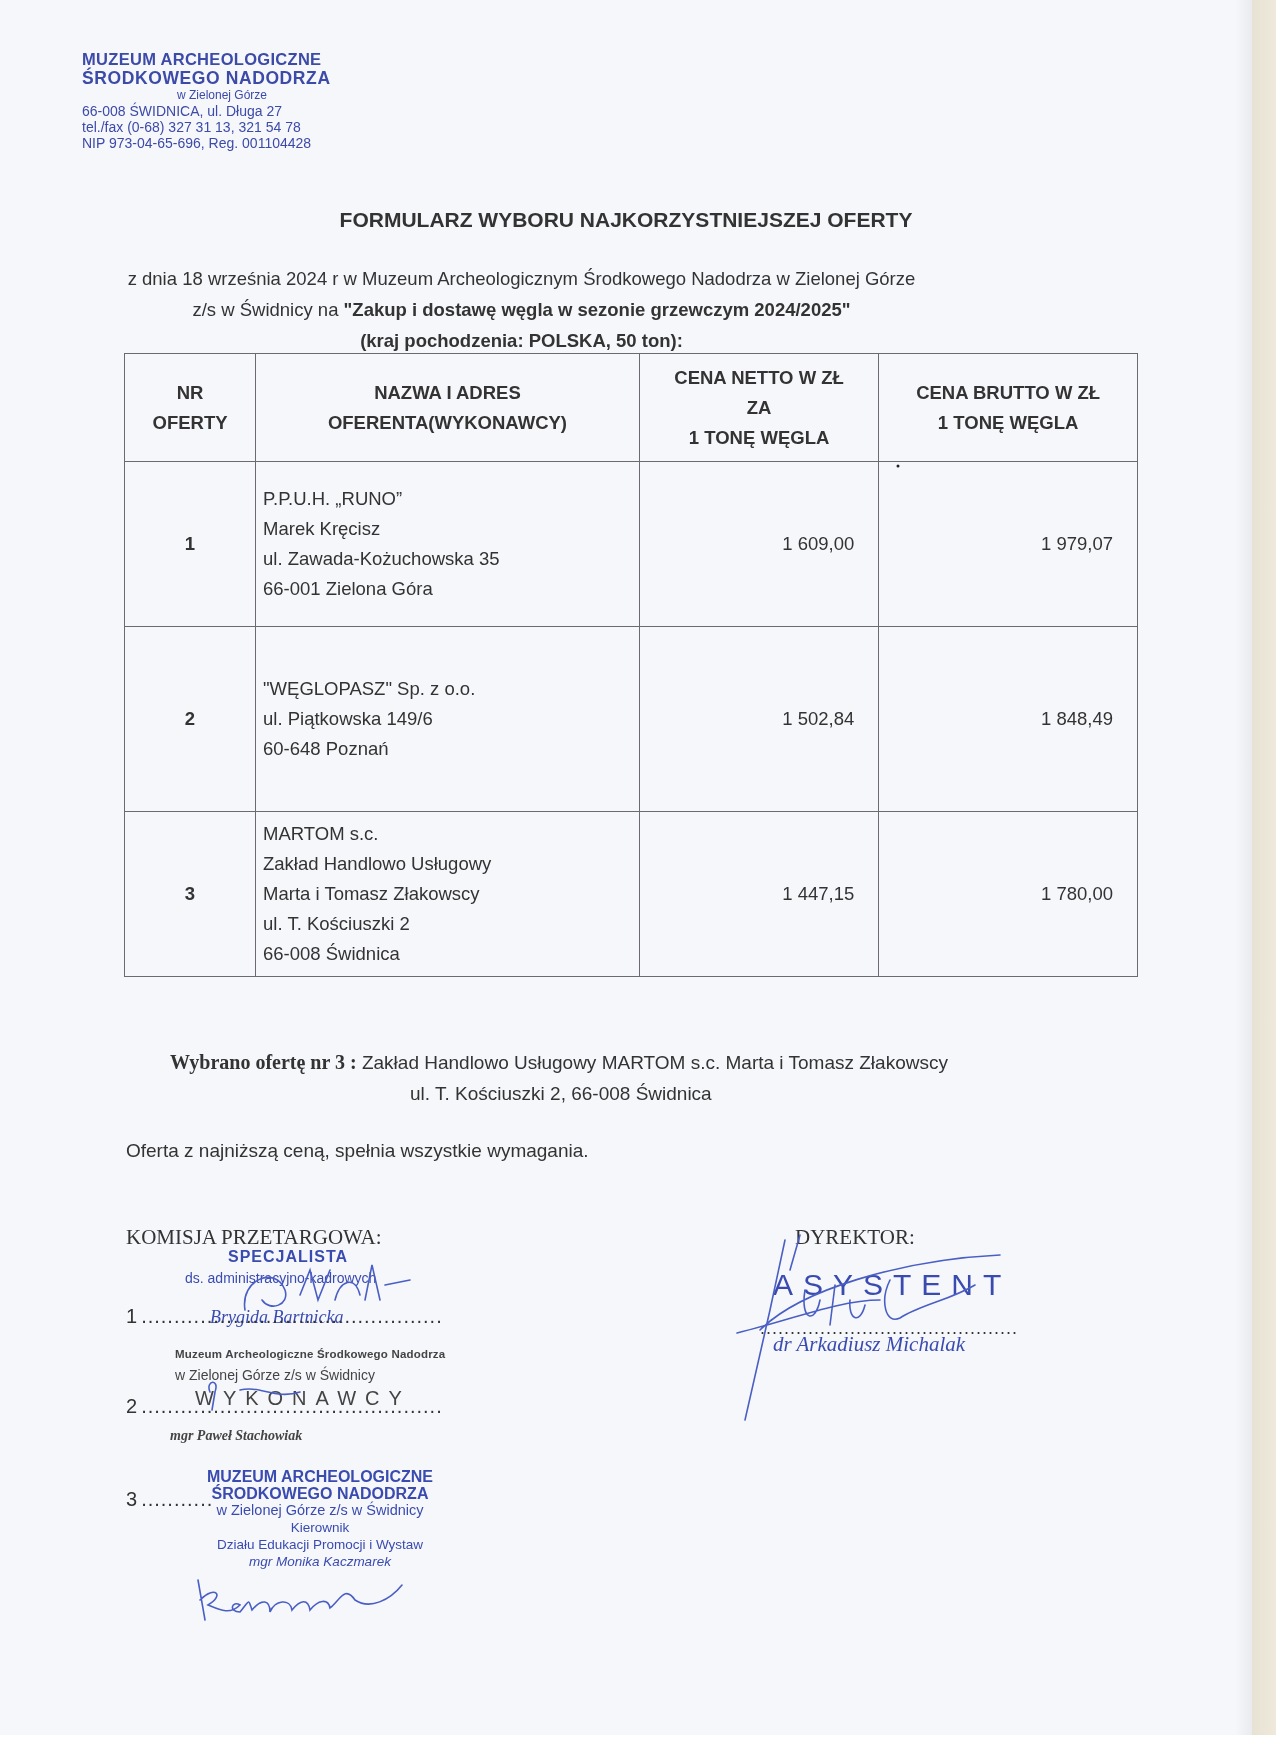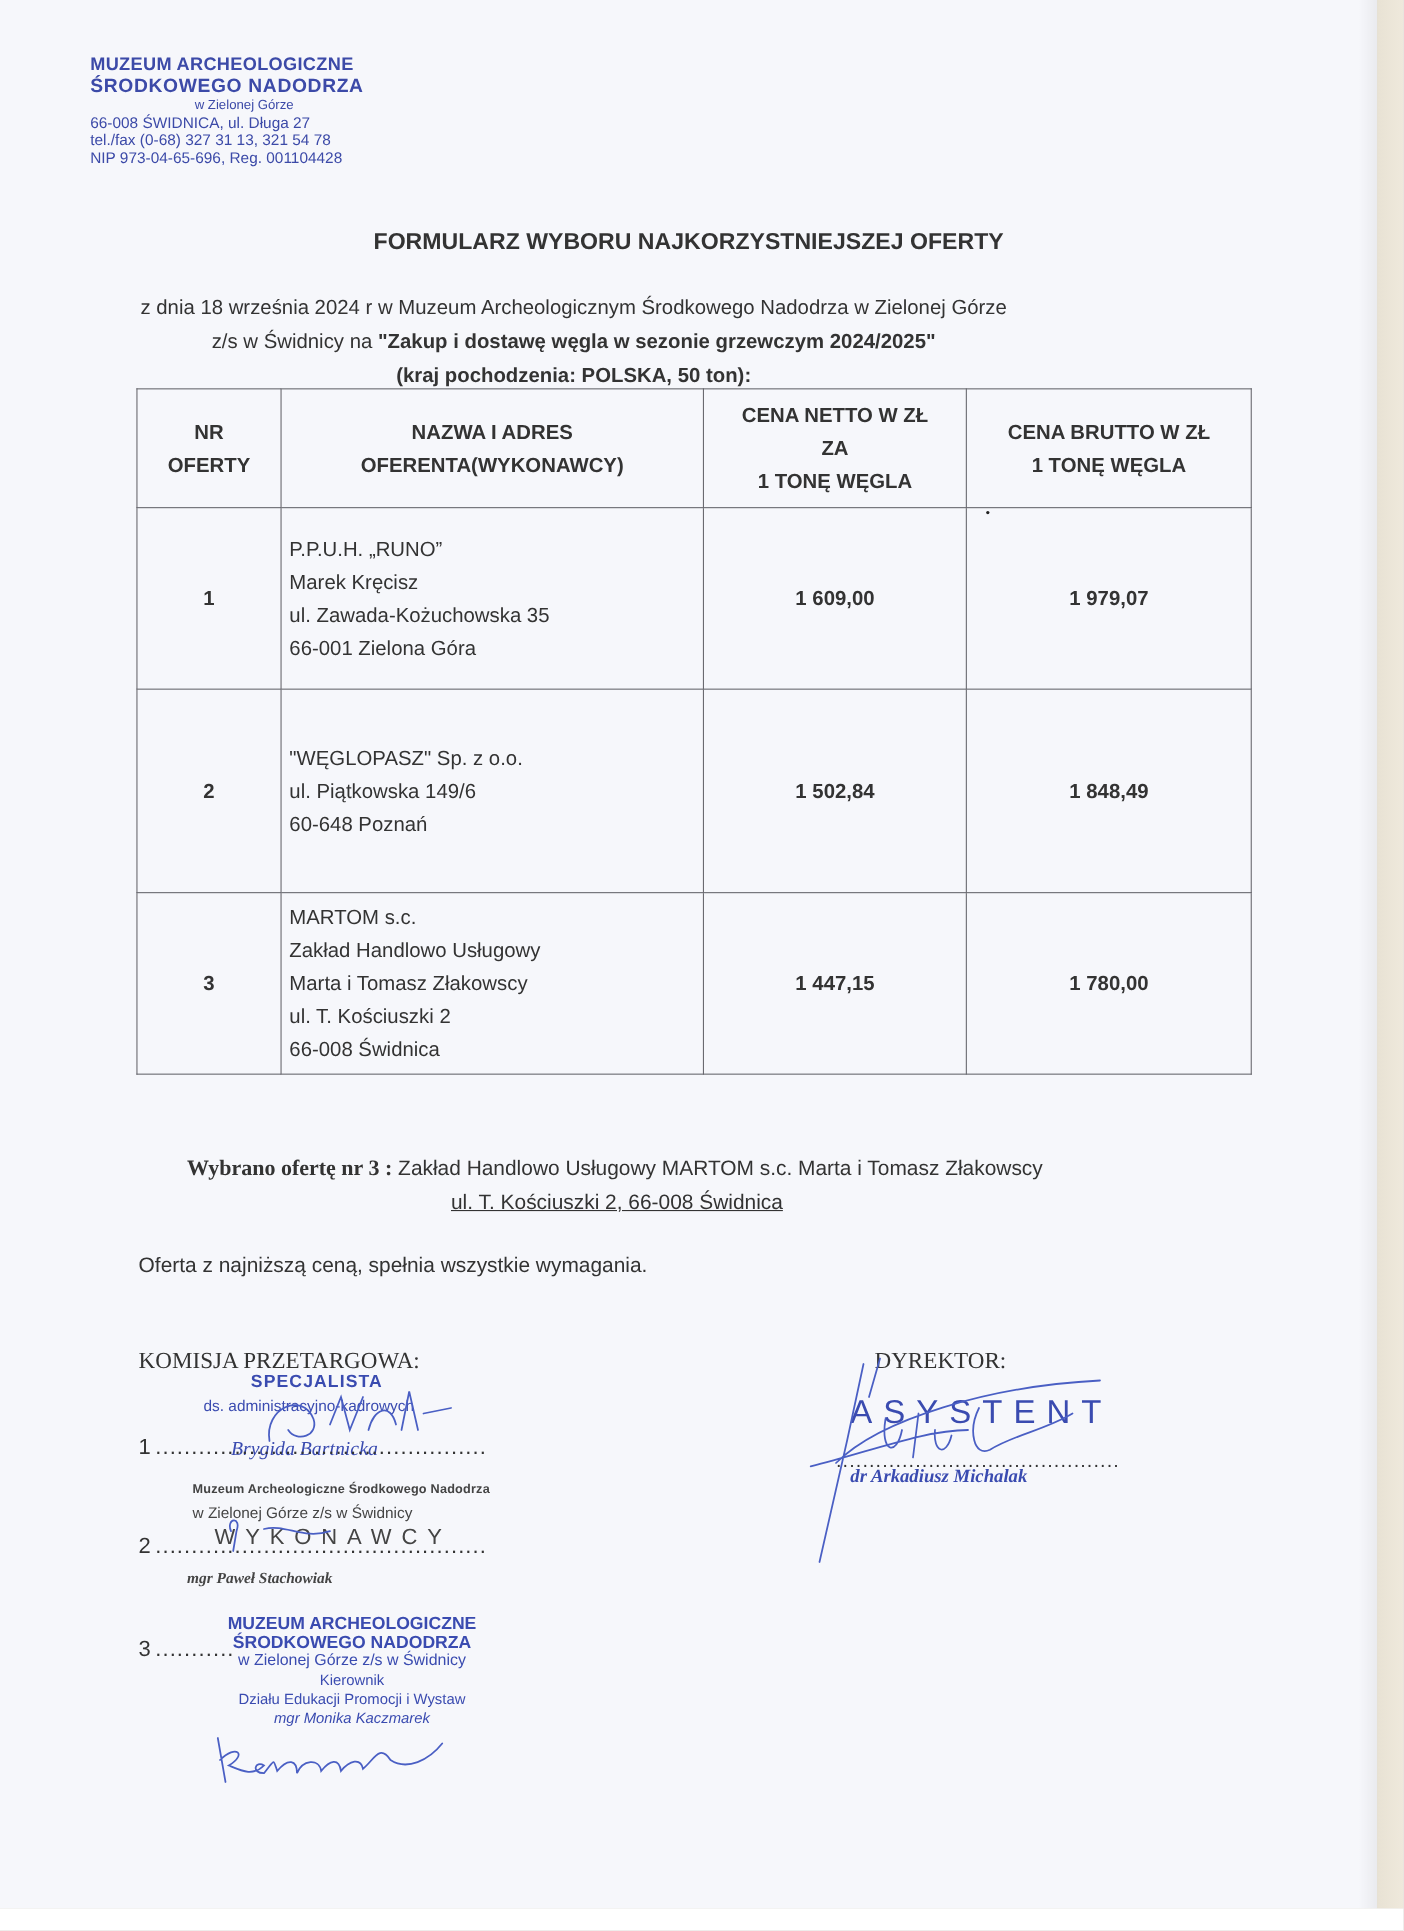--- a/index.html
+++ b/index.html
@@ -46,34 +46,34 @@
   table.offers {
     position: absolute; left: 124px; top: 353px; width: 1014px;
     border-collapse: collapse; color: #333; font-size: 18.5px;
   }
   table.offers th, table.offers td {
     border: 1.5px solid #6a6a70; padding: 0 24px;
   }
   table.offers th { font-weight: bold; text-align: center; line-height: 30px; height: 107px; }
   table.offers td.nr { text-align: center; font-weight: bold; width: 83px; }
   table.offers td.name { text-align: left; line-height: 30px; width: 365px; padding-left: 7px; }
-  table.offers td.price { text-align: center; font-weight: bold; }
+  table.offers td.price { text-align: right; font-weight: normal; }
   table.offers col.c1 { width: 101px; }
   table.offers col.c2 { width: 380px; }
   table.offers col.c3 { width: 256px; }
   table.offers col.c4 { width: 277px; }
   tr.r1 td { height: 164px; }
   tr.r2 td { height: 184px; }
   tr.r3 td { height: 164px; }
 
   .choice {
     position: absolute; left: 126px; top: 1047px; font-size: 19px; color: #333; line-height: 31px; margin-left: 44px;
   }
   .choice .lbl { font-family: "Liberation Serif", serif; font-weight: bold; font-size: 20px; }
-  .choice .line2 { padding-left: 240px; text-decoration: underline; }
+  .choice .line2 { padding-left: 240px; }
   .note { position: absolute; left: 126px; top: 1140px; font-size: 19px; color: #333; }
 
   .commission-label {
     position: absolute; left: 126px; top: 1225px; font-family: "Liberation Serif", serif;
     font-size: 21px; color: #333;
   }
   .director-label {
     position: absolute; left: 795px; top: 1225px; font-family: "Liberation Serif", serif;
     font-size: 21px; color: #333;
   }
@@ -93,21 +93,21 @@
   .s2-title { position: absolute; left: 195px; top: 1387px; font-size: 20px; letter-spacing: 9px; }
   .s2-name { position: absolute; left: 170px; top: 1428px; font-family: "Liberation Serif", serif; font-style: italic; font-weight: bold; font-size: 14px; }
 
   .s3 { position: absolute; left: 190px; top: 1468px; width: 260px; text-align: center; line-height: 17px; }
   .s3 .a { font-size: 16px; font-weight: bold; }
   .s3 .b { font-size: 14.5px; }
   .s3 .c { font-size: 13.5px; }
   .s3 .d { font-size: 13.5px; font-style: italic; }
 
   .d-stamp { position: absolute; left: 773px; top: 1268px; font-size: 30px; letter-spacing: 10px; }
-  .d-name { position: absolute; left: 773px; top: 1332px; font-family: "Liberation Serif", serif; font-style: italic; font-size: 17px; font-weight: bold; }
+  .d-name { position: absolute; left: 773px; top: 1332px; font-family: "Liberation Serif", serif; font-style: italic; font-size: 21px; }
 
   svg.sig { position: absolute; left: 0; top: 0; width: 1276px; height: 1755px; pointer-events: none; }
 </style>
 </head>
 <body>
 
 <div class="page"></div>
 <div class="right-shadow"></div>
 <div class="edge-strip"></div>
 <div class="bottom-strip"></div>

